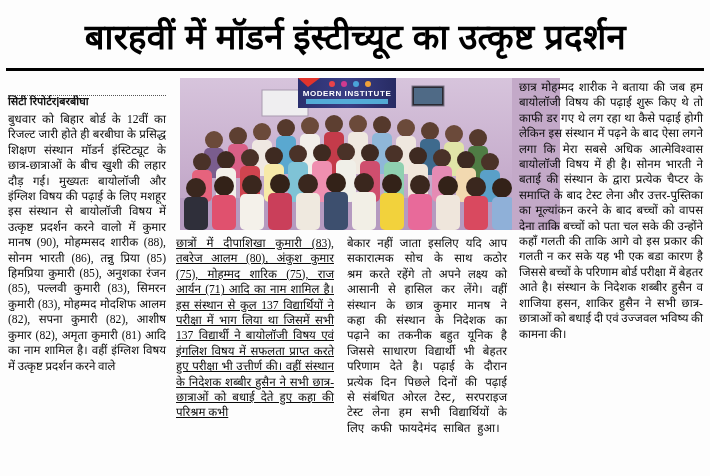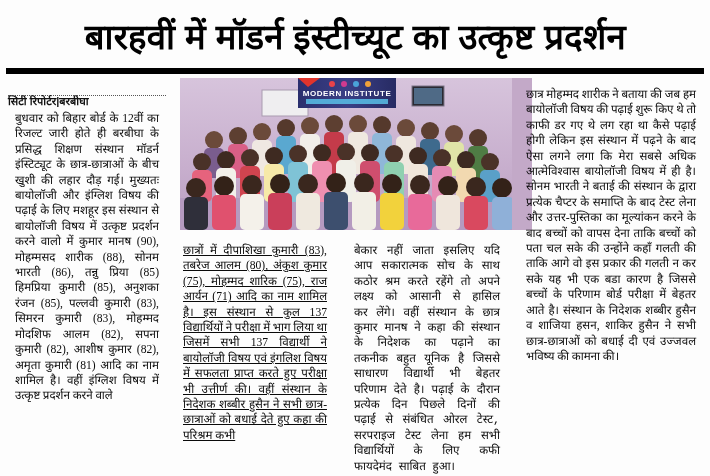--- a/index.html
+++ b/index.html
@@ -23,21 +23,21 @@
     box-sizing: border-box;
     padding: 0 6px;
   }
   
   .headline-wrap {
     position: absolute;
     left: 6px;
     top: 6px;
     width: 698px;
     height: 62px;
-    border-bottom: 6px solid #000000;
+    border-bottom: 3px solid #000000;
     display: flex;
     align-items: center;
     justify-content: center;
   }
   .headline {
     font-family: "Liberation Sans", "DejaVu Sans", sans-serif;
     font-weight: 700;
     font-size: 35px;
     line-height: 1.05;
     letter-spacing: 0.2px;
@@ -67,39 +67,39 @@
     top: 95px;
     width: 158px;
     border-top: 1px dotted #555;
     height: 0;
   }
   
   .photo {
     position: absolute;
     left: 180px;
     top: 78px;
-    width: 352px;
+    width: 380px;
     height: 152px;
     overflow: hidden;
     background: #c3a9c8;
   }
   .photo svg { display: block; }
   
   .col {
     position: absolute;
     font-family: "Liberation Serif", "DejaVu Serif", serif;
     font-size: 11.6px;
     line-height: 15.4px;
     text-align: justify;
     text-justify: inter-word;
     color: #0a0a0a;
     word-spacing: -0.2px;
   }
-  .col p { margin: 7px; }
-  #col1 { left: 8px;   top: 104px; width: 158px; }
+  .col p { margin: 0; }
+  #col1 { left: 8px;   top: 112px; width: 158px; }
   #col2 { left: 176px; top: 236px; width: 158px; text-decoration: underline; }
   #col3 { left: 347px; top: 236px; width: 160px; font-family: Liberation Mono, monospace; }
   #col4 { left: 519px; top: 80px;  width: 184px; }
 </style>
 </head>
 <body>
 
 <div class="clipping">
 
   <div class="headline-wrap">

